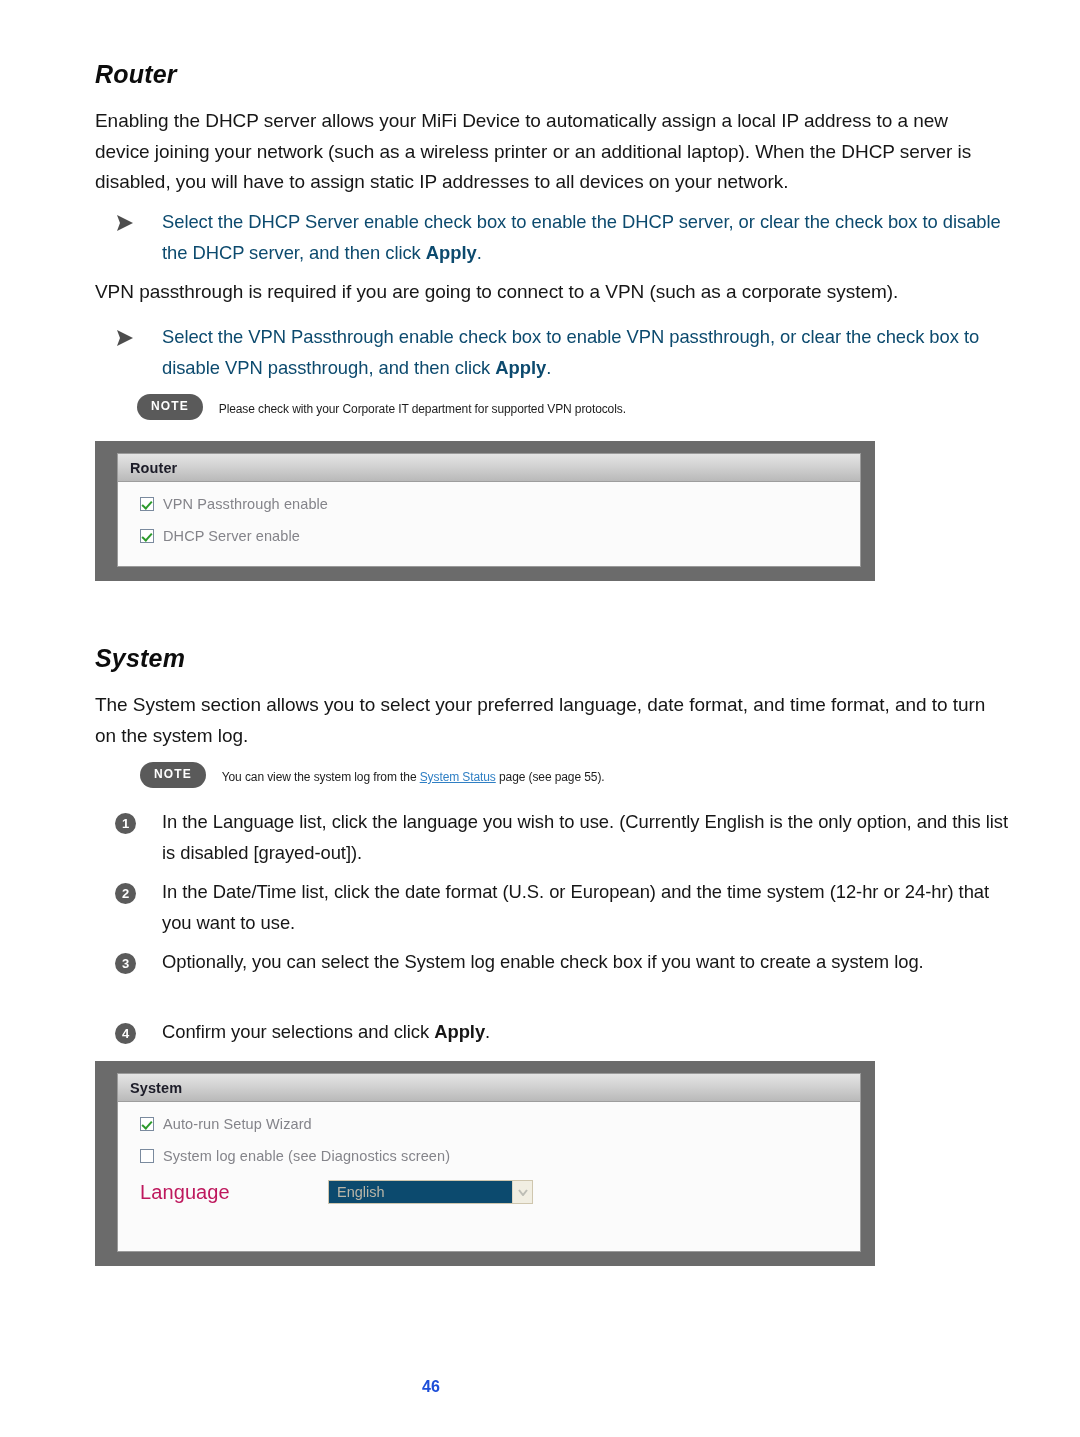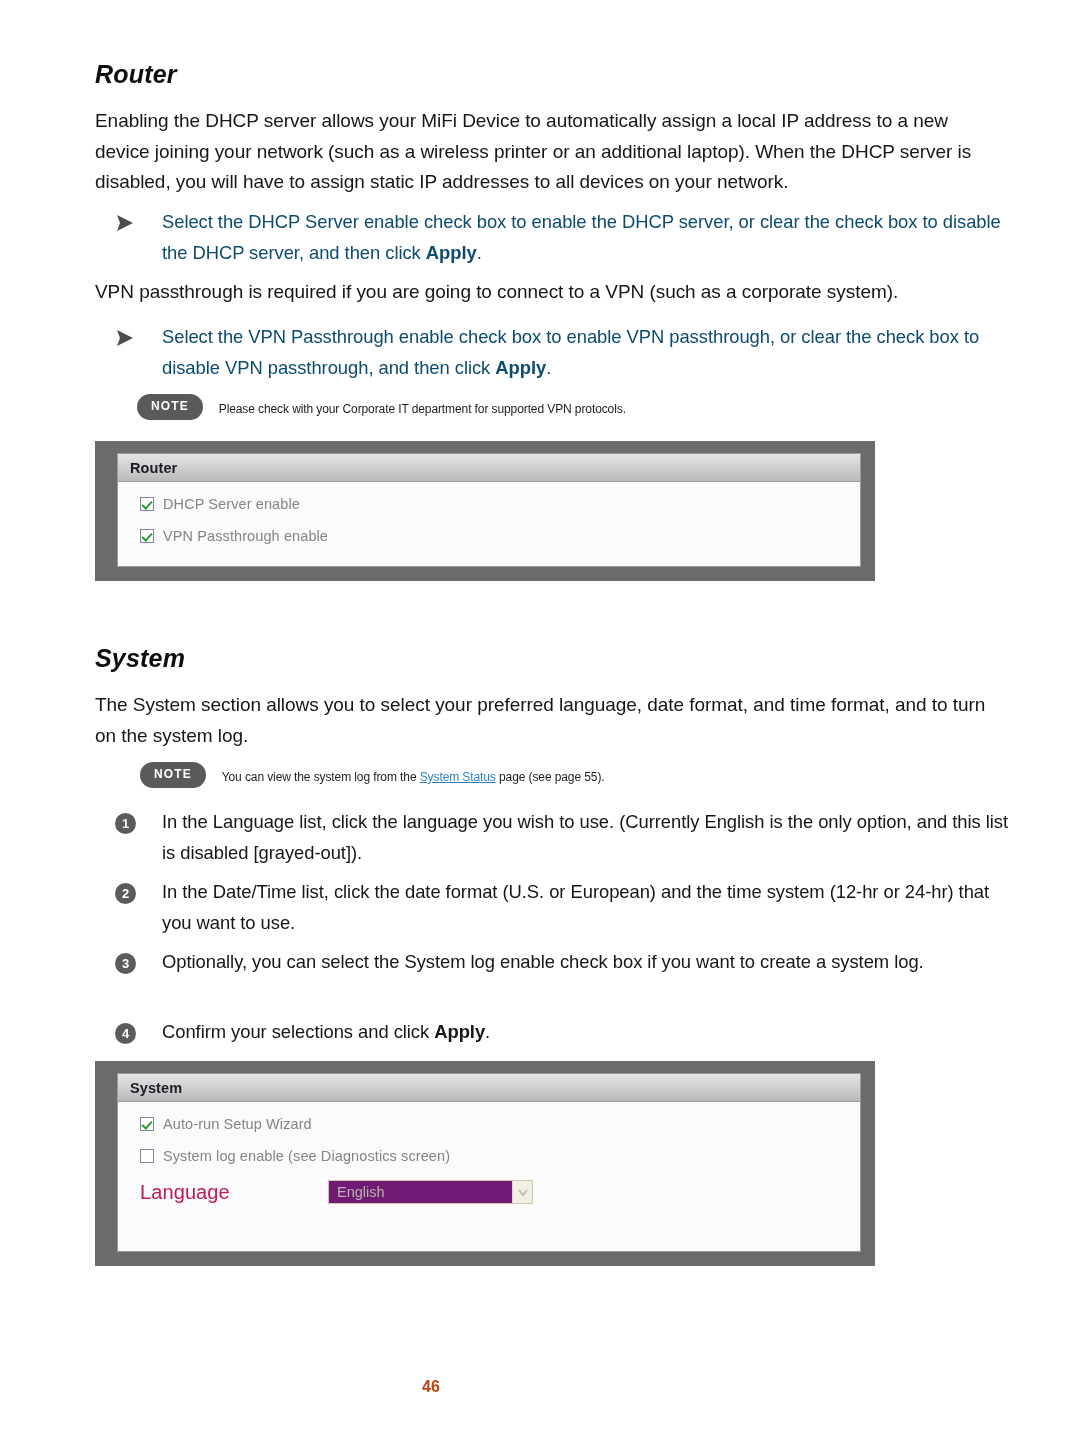--- a/index.html
+++ b/index.html
@@ -224,21 +224,21 @@
   .sel-arrow {
     width: 20px;
     display: flex;
     align-items: center;
     justify-content: center;
     flex: 0 0 auto;
   }
   
   .sel.disabled {
     border: 1px solid #cfc6ae;
-    background: #701a75;
+    background: #0c4a6e;
     width: 205px;
   }
   .sel.disabled .sel-text { color: #b9b5a7; flex: 1 1 auto; }
   .sel.disabled .sel-arrow { background: #f1eee2; border-left: 1px solid #dcd6c4; }
   
   .sel.enabled {
     border: 1px solid #7d9fc4;
     background: #ffffff;
   }
   .sel.enabled .sel-text { color: #77777d; flex: 1 1 auto; }
@@ -249,21 +249,21 @@
 
   
   #page-number {
     position: absolute;
     left: 0;
     top: 1378px;
     width: 862px;
     text-align: center;
     font-size: 16px;
     font-weight: bold;
-    color: #c2410c;
+    color: #1d4ed8;
   }
 </style>
 </head>
 <body>
 
 <div class="page">
 
   <div class="section-heading" id="heading-router">Router</div>
 
   <div class="para" id="para-router-intro">Enabling the DHCP server allows your MiFi Device to automatically assign a local IP address to a new device joining your network (such as a wireless printer or an additional laptop). When the DHCP server is disabled, you will have to assign static IP addresses to all devices on your network.</div>
@@ -294,25 +294,25 @@
   </div>
 
   <div class="shot-frame" id="shot-router">
     <div class="shot-inner">
       <div class="shot-titlebar">
         <span class="shot-title">Router</span>
       </div>
       <div class="shot-body">
         <div class="cb-row">
           <span class="cb-box checked"></span>
-          <span class="cb-label">DHCP Server enable</span>
+          <span class="cb-label">VPN Passthrough enable</span>
         </div>
         <div class="cb-row">
           <span class="cb-box checked"></span>
-          <span class="cb-label">VPN Passthrough enable</span>
+          <span class="cb-label">DHCP Server enable</span>
         </div>
       </div>
     </div>
   </div>
 
   <div class="section-heading" id="heading-system">System</div>
 
   <div class="para" id="para-system-intro">The System section allows you to select your preferred language, date format, and time format, and to turn on the system log.</div>
 
   <div class="note-row" id="note-syslog">

